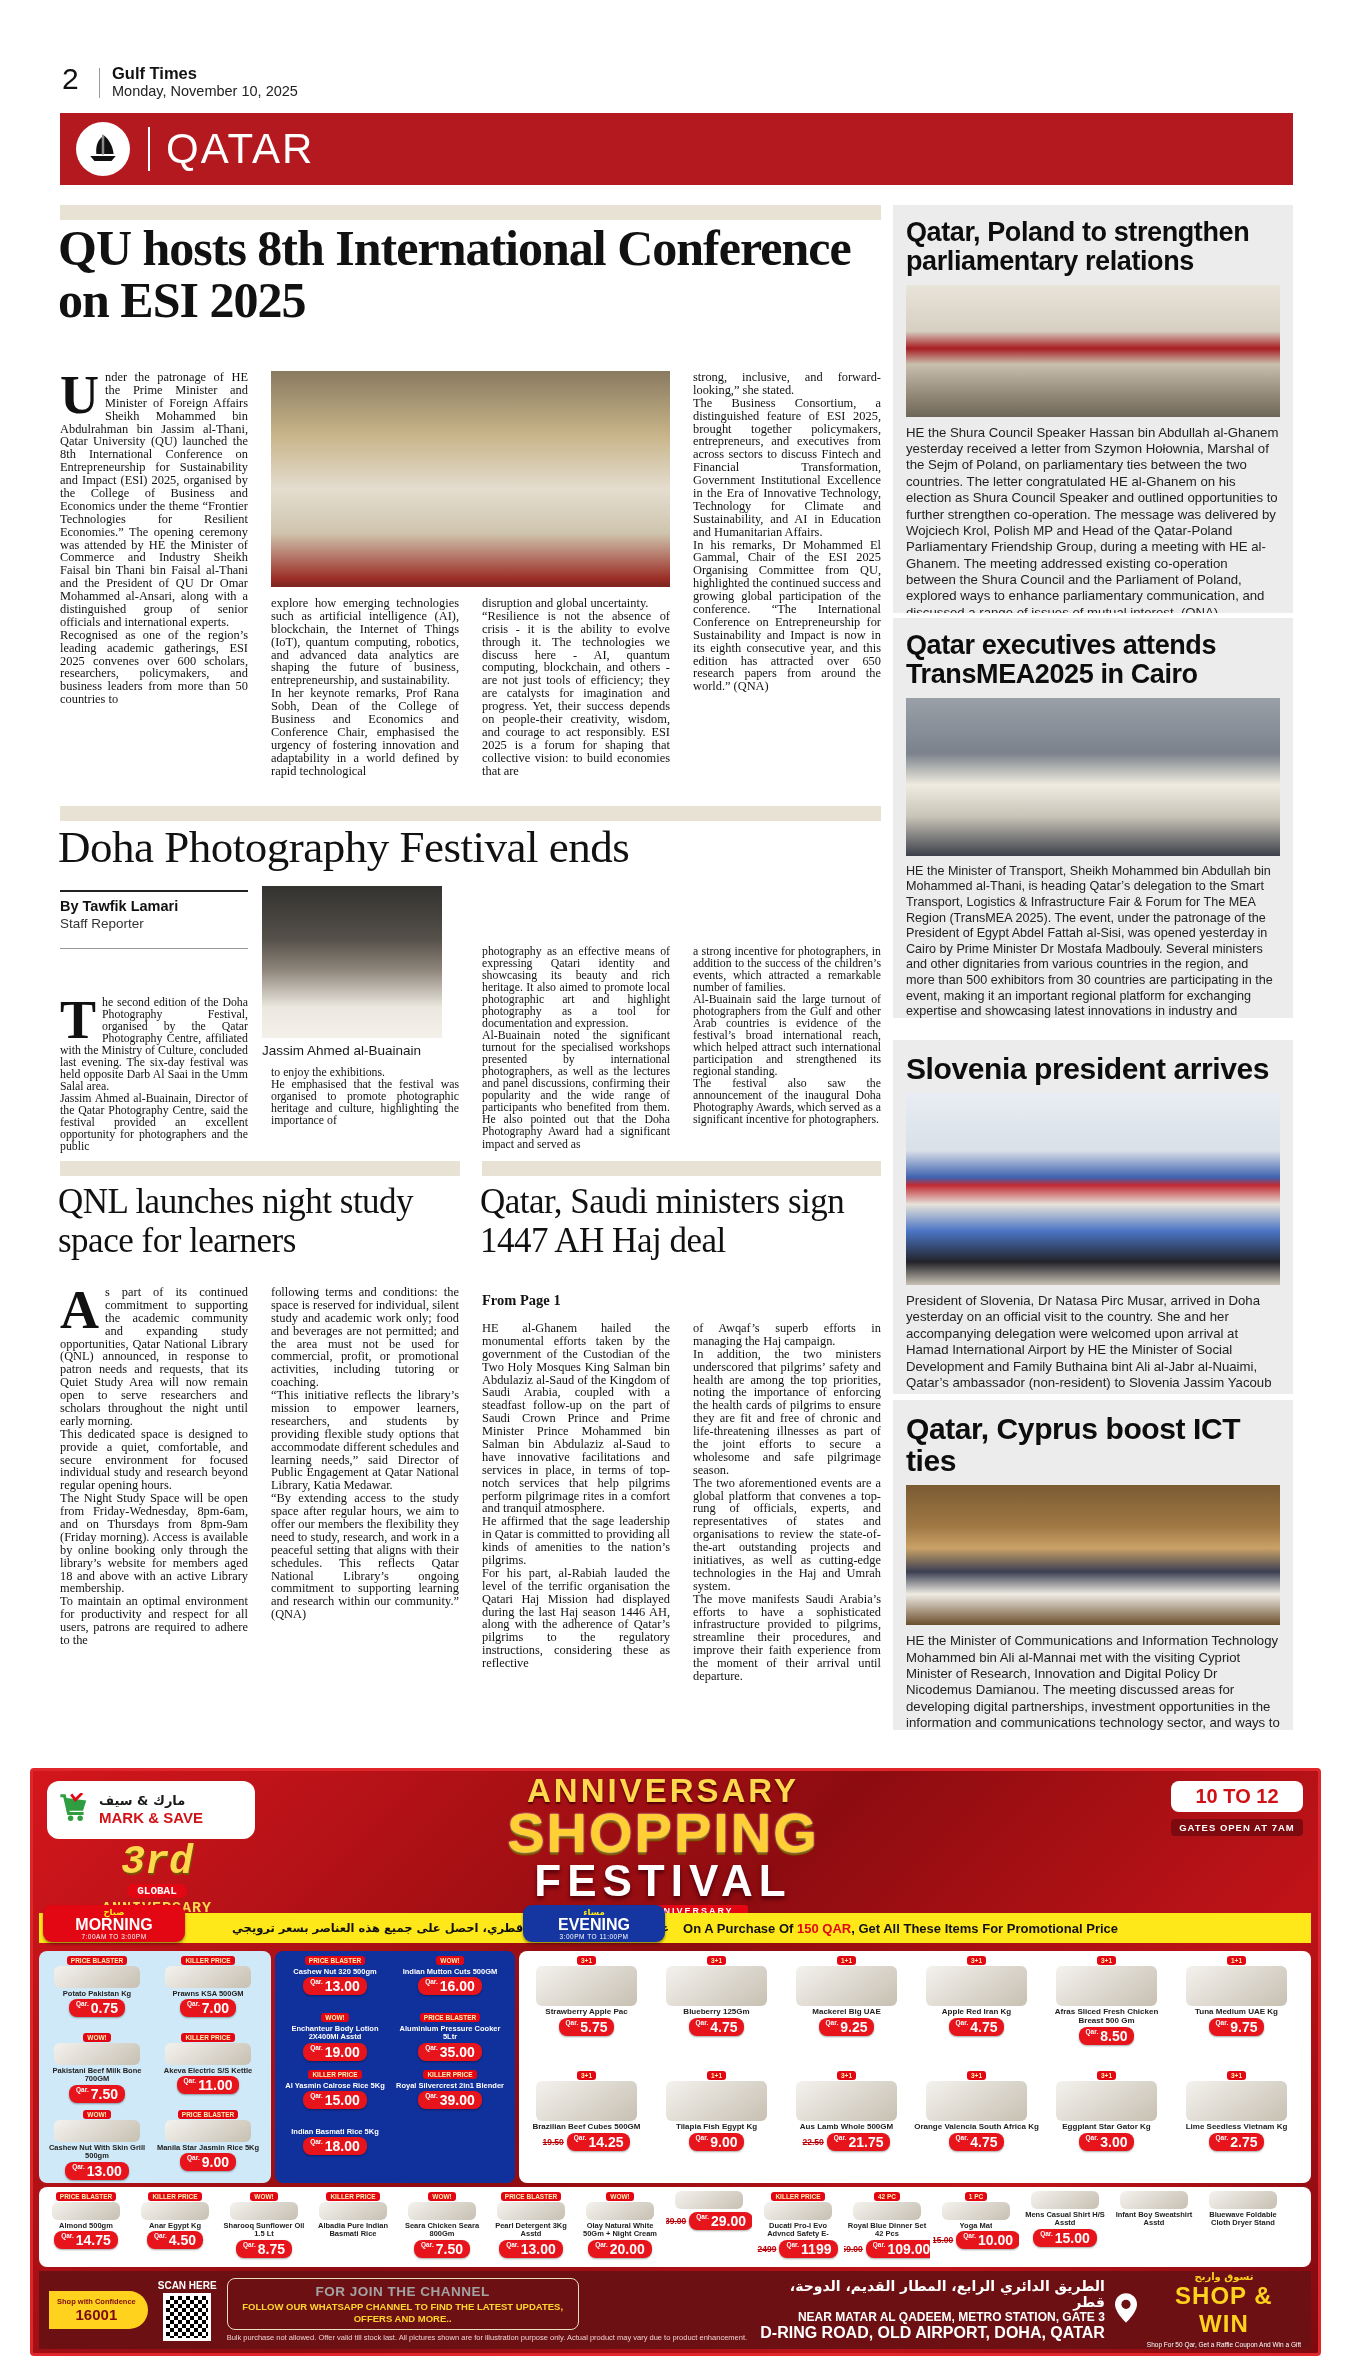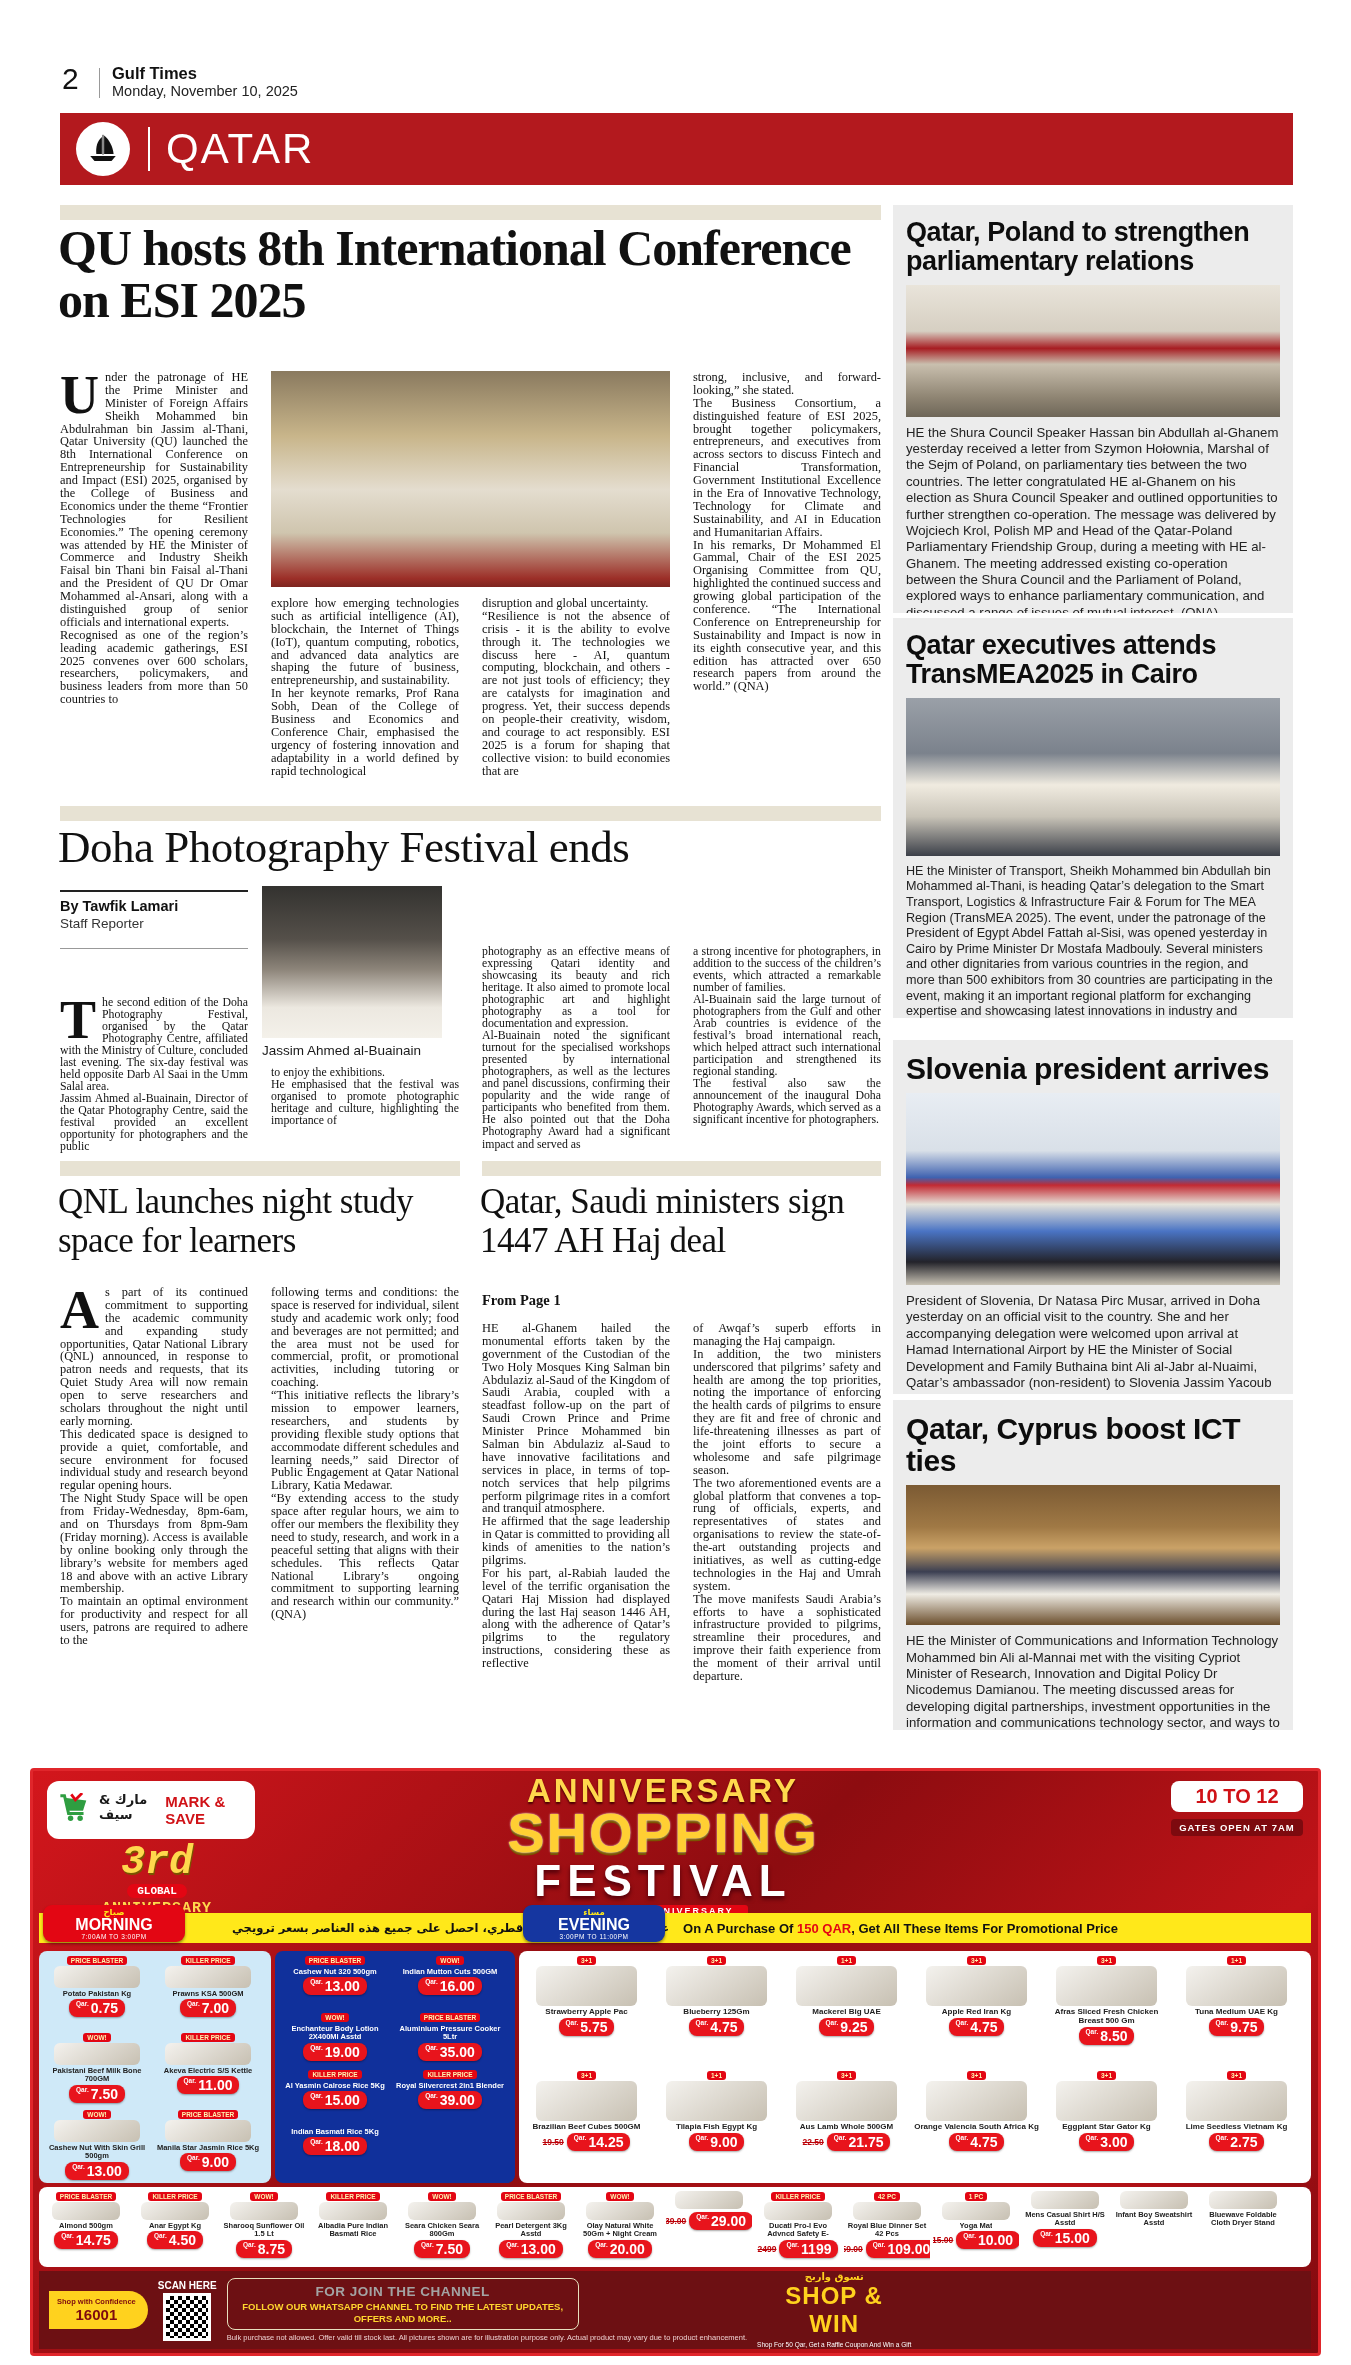--- a/index.html
+++ b/index.html
@@ -215,21 +215,21 @@
     <div class="abs adlogo" style="left:14px;top:10px;width:208px;height:58px">
       <span>
         <svg width="34" height="30" viewBox="0 0 24 22">
             <path d="M2 2 L5 2 L8 15 L19 15" stroke="#2f9e41" stroke-width="2.2" fill="none"></path>
             <path d="M5 3.5 L21 5.5 L18.6 13 L7.6 13 Z" fill="#2f9e41"></path>
             <path d="M10 1 L13 5 L18 0" stroke="#e30613" stroke-width="2" fill="none"></path>
             <circle cx="9.5" cy="18.5" r="2" fill="#2f9e41"></circle>
             <circle cx="16.5" cy="18.5" r="2" fill="#2f9e41"></circle>
           </svg>
       </span>
-      <span style="display:flex;flex-direction:row;line-height:1.15">
+      <span style="display:flex;flex-direction:column;line-height:1.15">
         <span class="ar">مارك &amp; سيف</span>
         <span class="en">MARK &amp; SAVE</span>
       </span>
     </div>
 
     <div class="abs anniv" style="left:34px;top:74px;width:180px">
       <div class="num">3rd</div>
       <div><span class="chip">GLOBAL</span></div>
       <div class="l2">ANNIVERSARY</div>
       <div class="l3">CELEBRATION</div>
@@ -744,20 +744,33 @@
             <div></div>
           </div>
       </div>
       <div>
         <div class="joinbox">
           <div class="g">FOR JOIN THE CHANNEL</div>
           <div class="y">FOLLOW OUR WHATSAPP CHANNEL TO FIND THE LATEST UPDATES, OFFERS AND MORE..</div>
         </div>
         <div class="disc" style="margin-top:3px">Bulk purchase not allowed. Offer valid till stock last. All pictures shown are for illustration purpose only. Actual product may vary due to product enhancement.</div>
       </div>
+      <div class="addr">
+        <div>
+          <div class="ar">الطريق الدائري الرابع، المطار القديم، الدوحة، قطر</div>
+          <div class="a1">NEAR MATAR AL QADEEM, METRO STATION, GATE 3</div>
+          <div class="a2">D-RING ROAD, OLD AIRPORT, DOHA, QATAR</div>
+        </div>
+        <span>
+          <svg width="22" height="30" viewBox="0 0 24 32">
+              <path d="M12 0 C5.4 0 0 5.4 0 12 C0 21 12 32 12 32 C12 32 24 21 24 12 C24 5.4 18.6 0 12 0 Z" fill="#fff"></path>
+              <circle cx="12" cy="12" r="5" fill="#6d1013"></circle>
+            </svg>
+        </span>
+      </div>
       <div class="shopwin">
         <div class="ar">تسوق واربح</div>
         <div class="b">SHOP &amp;</div>
         <div class="b">WIN</div>
         <div class="r">Shop For 50 Qar, Get a Raffle Coupon And Win a Gift</div>
       </div>
     </div>
 
   </div>
 

